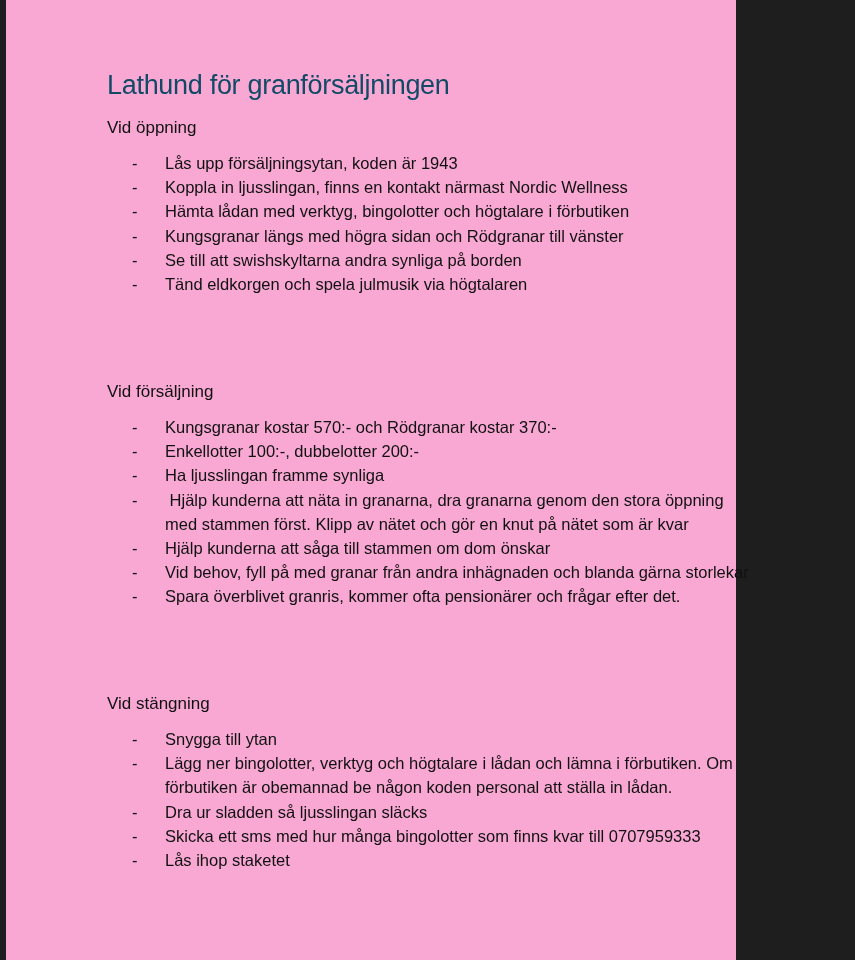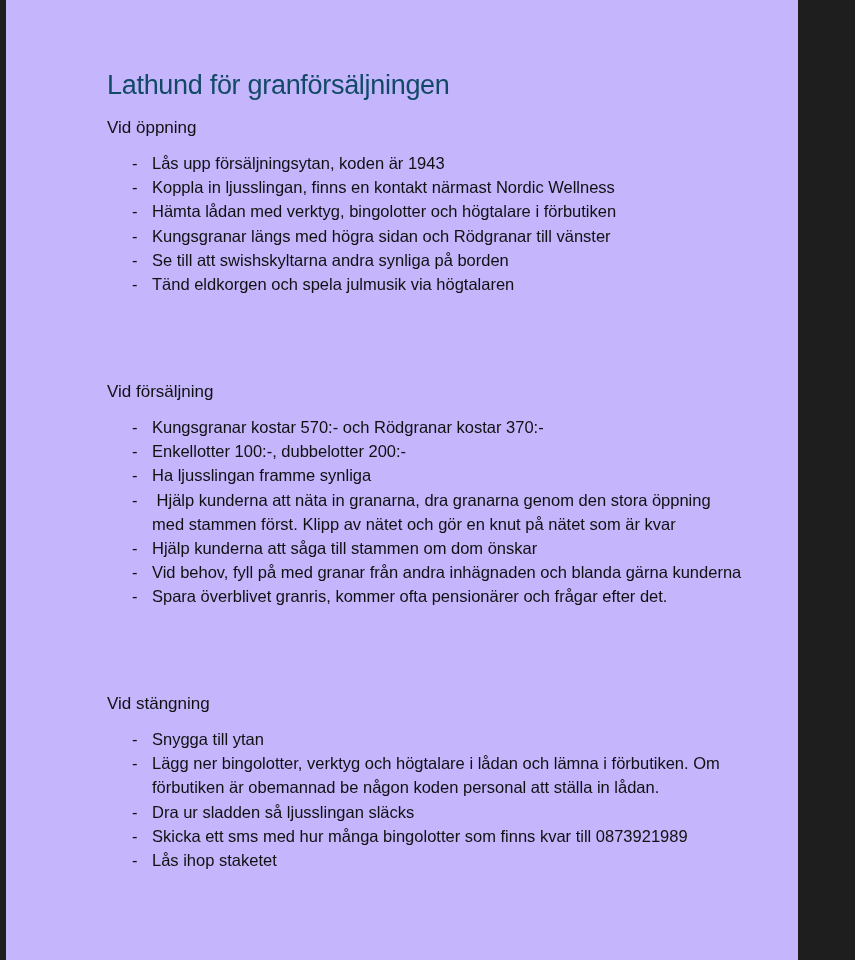--- a/index.html
+++ b/index.html
@@ -3,36 +3,36 @@
   <meta charset="utf-8">
   <style>
     html, body { margin: 0; padding: 0; }
     body {
       width: 855px; height: 960px; overflow: hidden;
       background: #1e1e1e;
       font-family: "Liberation Sans", sans-serif;
       position: relative;
     }
     .page {
-      position: absolute; left: 6px; top: 0; width: 792px; height: 960px;
-      background: #c4b5fd;
+      position: absolute; left: 6px; top: 0; width: 730px; height: 960px;
+      background: #f9a8d4;
     }
     .title {
       position: absolute; left: 101px; top: 70px;
       font-size: 27px; color: #124a66; letter-spacing: -0.3px;
       font-family: "Liberation Sans", sans-serif; white-space: nowrap;
     }
     .section-heading {
       position: absolute; left: 101px;
       font-size: 17px; color: #111; white-space: nowrap;
     }
     .list { position: absolute; left: 126px; margin: 0; padding: 0; list-style: none; }
     .item { position: relative; font-size: 16.5px; color: #111; line-height: 24.2px; }
     .dash { position: absolute; left: 0; top: 0; width: 10px; }
-    .text { display: block; margin-left: 20px; white-space: nowrap; }
+    .text { display: block; margin-left: 33px; white-space: nowrap; }
   </style>
 </head>
 <body>
 
 <div class="page">
   <div class="title">Lathund för granförsäljningen</div>
 
   <div class="section-heading" style="top:118px">Vid öppning</div>
   <ul class="list" style="top:151px">
     <li class="item">
@@ -79,21 +79,21 @@
         <span class="dash">-</span>
         <span class="text" style="white-space:pre"> Hjälp kunderna att näta in granarna, dra granarna genom den stora öppning</span>
         <span class="text">med stammen först. Klipp av nätet och gör en knut på nätet som är kvar</span>
       </li>
     <li class="item">
         <span class="dash">-</span>
         <span class="text">Hjälp kunderna att såga till stammen om dom önskar</span>
       </li>
     <li class="item">
         <span class="dash">-</span>
-        <span class="text">Vid behov, fyll på med granar från andra inhägnaden och blanda gärna kunderna</span>
+        <span class="text">Vid behov, fyll på med granar från andra inhägnaden och blanda gärna storlekar</span>
       </li>
     <li class="item">
         <span class="dash">-</span>
         <span class="text">Spara överblivet granris, kommer ofta pensionärer och frågar efter det.</span>
       </li>
   </ul>
 
   <div class="section-heading" style="top:694px">Vid stängning</div>
   <ul class="list" style="top:727px">
     <li class="item">
@@ -104,20 +104,20 @@
         <span class="dash">-</span>
         <span class="text">Lägg ner bingolotter, verktyg och högtalare i lådan och lämna i förbutiken. Om</span>
         <span class="text">förbutiken är obemannad be någon koden personal att ställa in lådan.</span>
       </li>
     <li class="item">
         <span class="dash">-</span>
         <span class="text">Dra ur sladden så ljusslingan släcks</span>
       </li>
     <li class="item">
         <span class="dash">-</span>
-        <span class="text">Skicka ett sms med hur många bingolotter som finns kvar till 0873921989</span>
+        <span class="text">Skicka ett sms med hur många bingolotter som finns kvar till 0707959333</span>
       </li>
     <li class="item">
         <span class="dash">-</span>
         <span class="text">Lås ihop staketet</span>
       </li>
   </ul>
 </div>
 
 </body></html>

